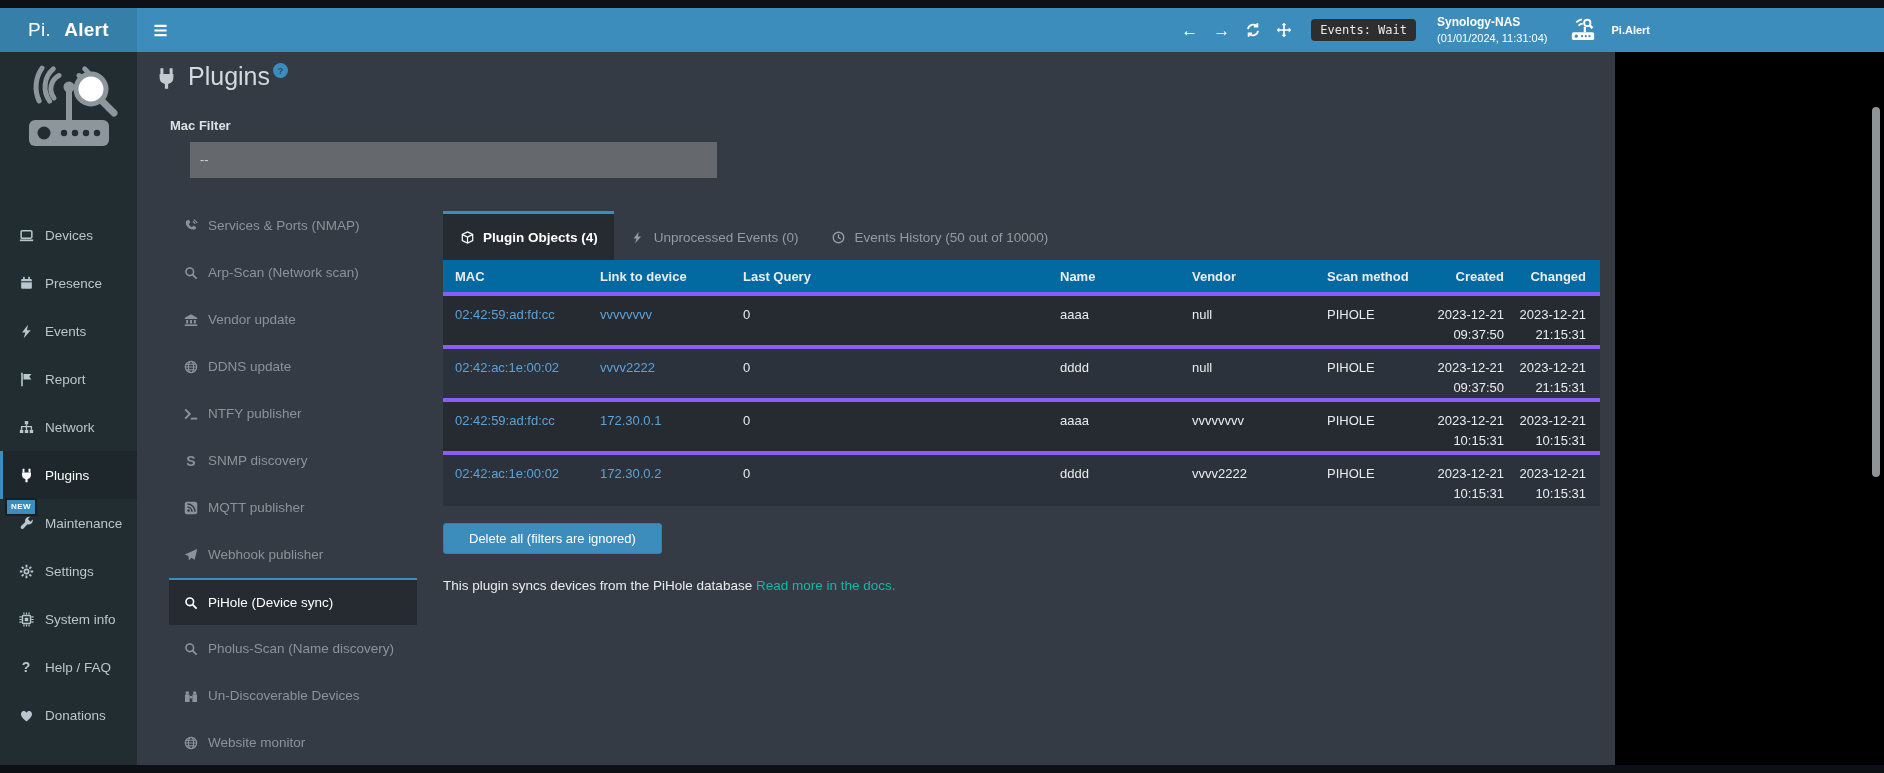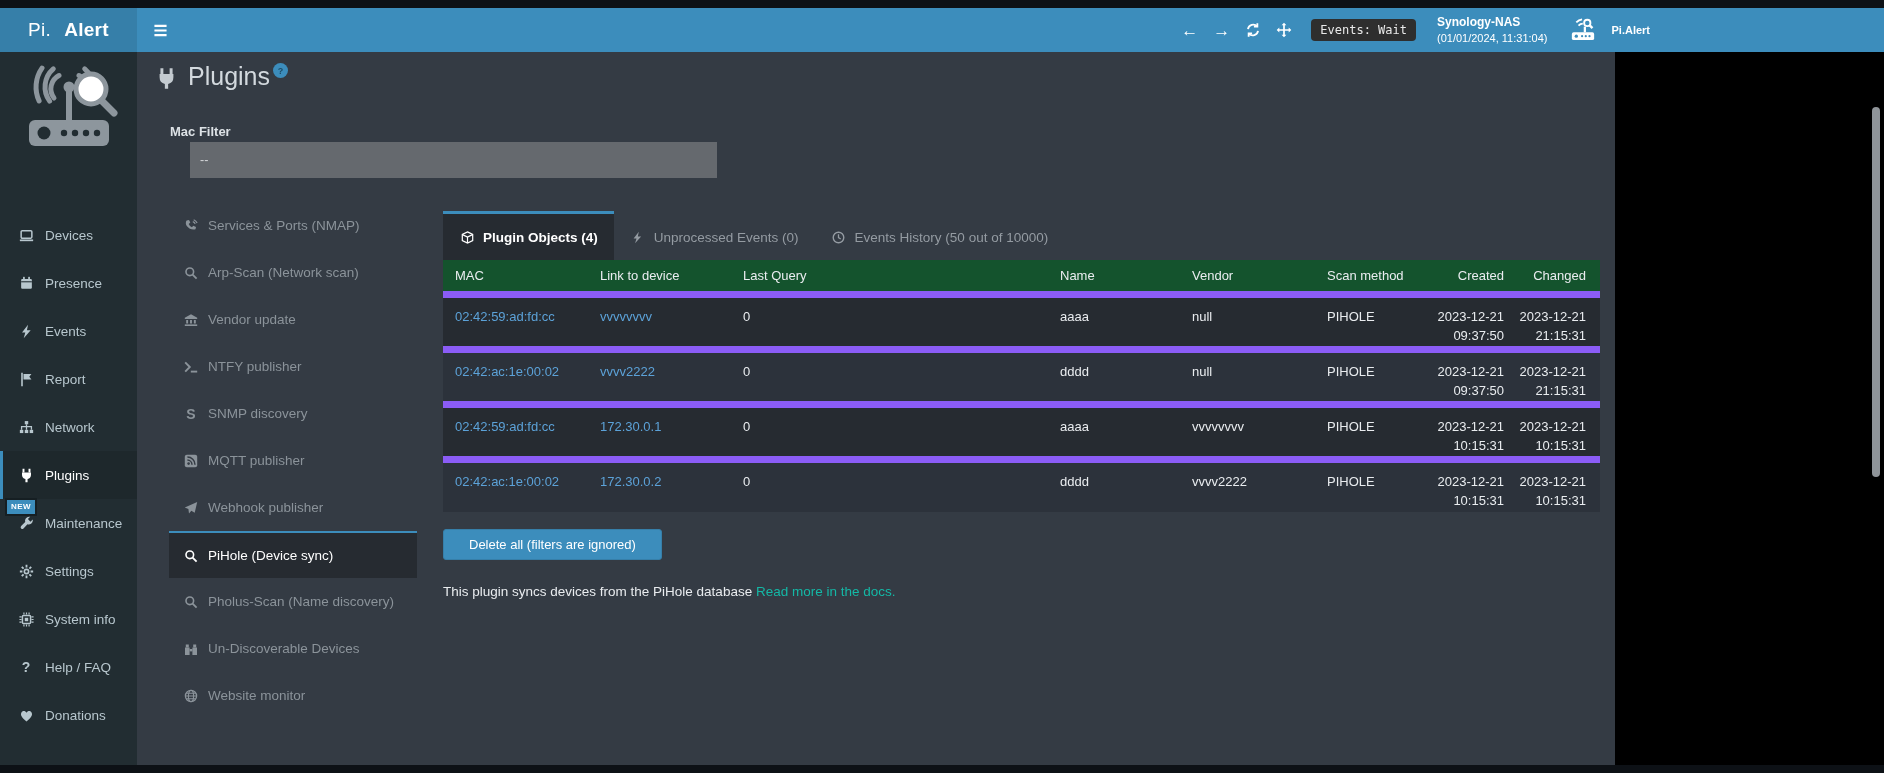--- a/index.html
+++ b/index.html
@@ -42,41 +42,41 @@
   .txt-ic{font-weight:700;font-size:14px;width:16px;text-align:center;display:inline-block;line-height:1;}
   .new-badge{position:absolute;top:446px;left:5px;background:#3c8dbc;color:#fff;font-size:8px;font-weight:700;
              padding:3px 4px;border:2px solid #161f23;letter-spacing:.4px;z-index:3;line-height:1;}
 
   
   .page-head{position:absolute;top:8px;left:18px;display:flex;align-items:flex-start;gap:10px;color:#d3d9de;}
   .page-head h1{font-size:25px;font-weight:400;margin:0;line-height:1.3;}
   .ph-icon{color:#c3cad0;margin-top:7px;}
   .help-badge{width:15px;height:15px;border-radius:50%;background:#3c8dbc;color:#1d4d68;font-size:9px;font-weight:700;
               display:flex;align-items:center;justify-content:center;margin-left:-7px;margin-top:3px;cursor:pointer;}
-  .filter-label{position:absolute;top:72px;left:33px;font-size:13px;font-weight:700;color:#dde2e6;}
+  .filter-label{position:absolute;top:66px;left:33px;font-size:13px;font-weight:700;color:#dde2e6;}
   .filter-input{position:absolute;top:90px;left:53px;width:507px;height:36px;background:#65696e;border:none;
                 color:#d4d7da;font-size:12.5px;padding:0 10px;font-family:inherit;outline:none;}
 
   
   .plugin-nav{position:absolute;top:150px;left:32px;width:248px;}
   .pn-item{height:47px;display:flex;align-items:center;gap:9px;padding:0 14px;font-size:13.5px;color:#8b939a;cursor:pointer;}
   .pn-item.active{background:#262b31;color:#fff;border-top:2px solid #3c8dbc;height:45px;}
 
   
   .panel{position:absolute;top:159px;left:306px;width:1157px;}
   .tabs{height:49px;display:flex;align-items:stretch;}
   .tab{display:flex;align-items:center;gap:8px;padding:16px 16px;font-size:13.5px;color:#949ba2;cursor:pointer;
        border-top:3px solid transparent;white-space:nowrap;}
   .tab.active{background:#262b31;color:#fff;border-top-color:#3c8dbc;font-weight:700;}
 
   .grid{width:100%;border-collapse:collapse;table-layout:fixed;font-size:13px;}
-  .grid th{background:#14532d;color:#eaedf0;font-weight:400;text-align:left;height:34px;
+  .grid th{background:#0369a1;color:#eaedf0;font-weight:700;text-align:left;height:34px;
            padding:0 0 0 12px;box-sizing:border-box;white-space:nowrap;overflow:hidden;}
   .grid td{height:53px;box-sizing:border-box;padding:9px 0 0 12px;vertical-align:top;color:#e9ecef;
-           border-top:7px solid #8b5cf6;line-height:1.5;margin-left:12px;}
+           border-top:4px solid #8b5cf6;line-height:1.5;margin-left:12px;}
   .grid tr.odd td{background:#262b31;}
   .grid tr.even td{background:#2c323b;}
   .grid a{color:#5ca2d8;text-decoration:none;cursor:pointer;}
   .grid .c0{width:145px;} .grid .c1{width:143px;} .grid .c2{width:317px;} .grid .c3{width:132px;}
   .grid .c4{width:135px;} .grid .c5{width:115px;}
   .grid .c6{width:80px;text-align:right;padding-left:0;padding-right:6px;}
   .grid .c7{width:90px;text-align:right;padding-left:0;padding-right:14px;}
 
   .delete-btn{margin-top:17px;background:#3c8dbc;color:#fff;border:1px solid #367fa9;border-radius:3px;
               font-size:13px;padding:7px 25px;font-family:inherit;cursor:pointer;}
@@ -303,20 +303,30 @@
           </div>
           <div class="pn-item">
             <span class="ic">
               <svg viewBox="0 0 14 14" width="14" height="14" fill="currentColor">
                 <path d="M.8 4.8 7 1.2l6.2 3.6v1.2H.8Z"></path>
                 <path d="M2.2 7h1.9v3.6H2.2ZM6.05 7h1.9v3.6h-1.9ZM9.9 7h1.9v3.6H9.9Z"></path>
                 <rect x=".8" y="11.4" width="12.4" height="1.6"></rect>
               </svg>
             </span>
             <span>Vendor update</span>
+          </div>
+          <div class="pn-item">
+            <span class="ic">
+              <svg viewBox="0 0 14 14" width="14" height="14" fill="currentColor">
+                <circle cx="7" cy="7" r="5.6" fill="none" stroke="currentColor" stroke-width="1.3"></circle>
+                <ellipse cx="7" cy="7" rx="2.6" ry="5.6" fill="none" stroke="currentColor" stroke-width="1.1"></ellipse>
+                <path d="M1.4 7h11.2M2.2 4.2h9.6M2.2 9.8h9.6" stroke="currentColor" stroke-width="1.1" fill="none"></path>
+              </svg>
+            </span>
+            <span>DDNS update</span>
           </div>
           <div class="pn-item">
             <span class="ic">
               <svg viewBox="0 0 14 14" width="14" height="14" fill="currentColor">
                 <path d="M1.2 2.4 5.8 7l-4.6 4.6" fill="none" stroke="currentColor" stroke-width="1.9"></path>
                 <path d="M6.8 11.6h6.4" stroke="currentColor" stroke-width="1.9" fill="none"></path>
               </svg>
             </span>
             <span>NTFY publisher</span>
           </div>

